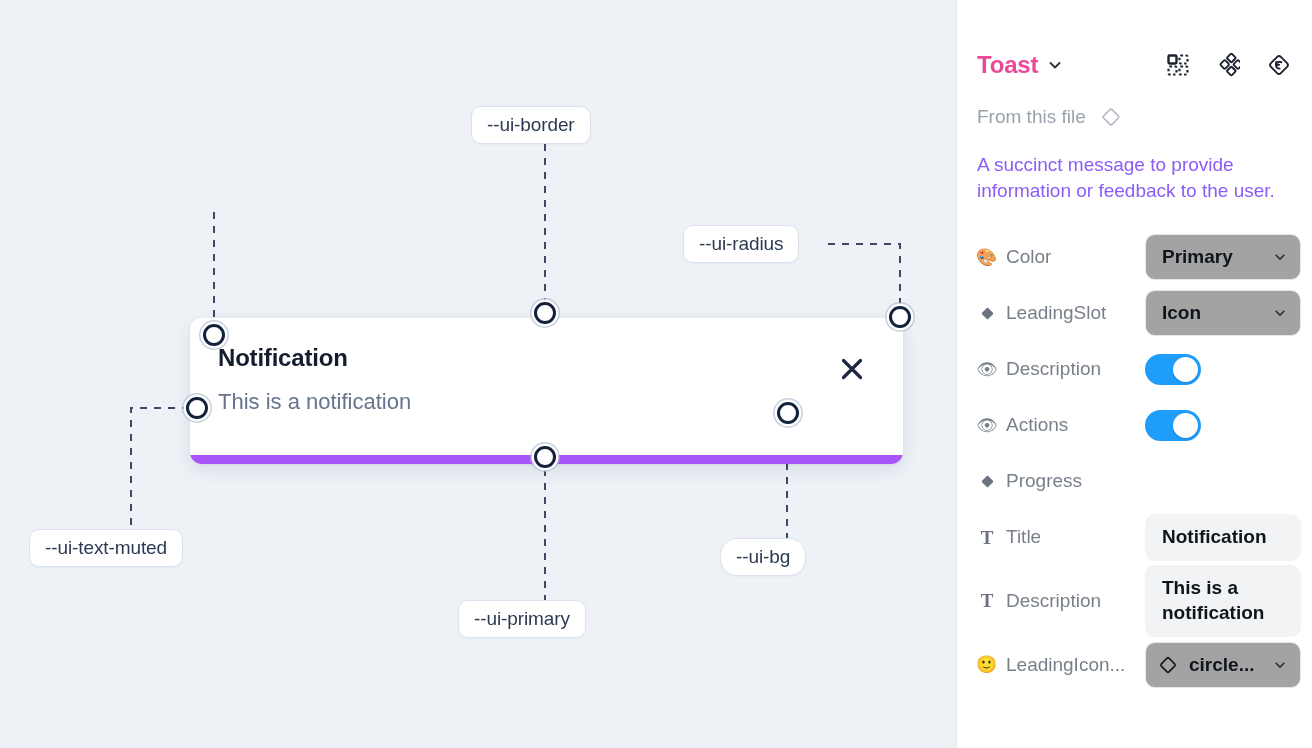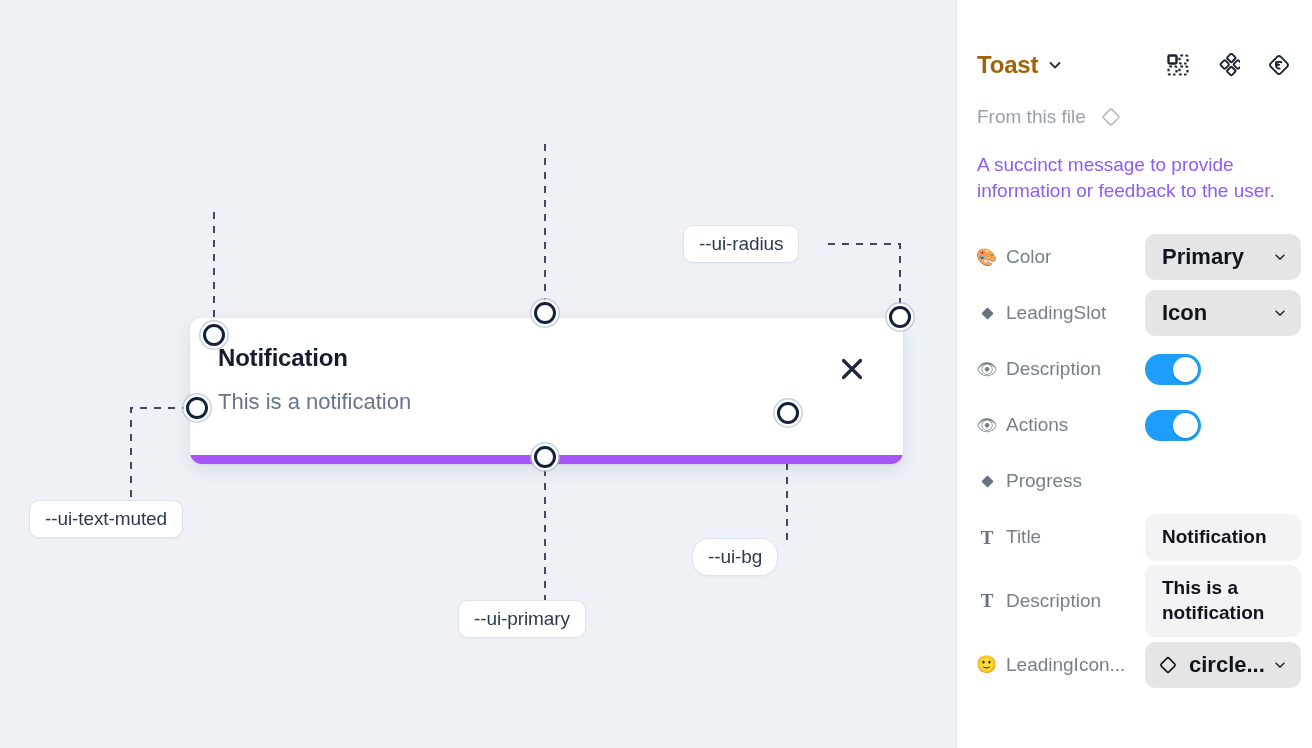--- a/index.html
+++ b/index.html
@@ -115,21 +115,21 @@
   }
   .panel-header {
     display: flex;
     align-items: center;
     height: 62px;
     margin-top: 34px;
   }
   .panel-title {
     font-size: 24px;
     font-weight: 700;
-    color: #a16207;
+    color: #ec4899;
     letter-spacing: -0.2px;
   }
   .title-caret {
     margin-left: 9px;
     color: #2b3240;
     display: inline-flex;
     align-items: center;
     cursor: pointer;
   }
   .header-icons {
@@ -183,24 +183,24 @@
 
   .prop-control { flex: 1 1 auto; display: flex; justify-content: flex-start; }
 
   .select {
     position: relative;
     width: 156px;
     min-height: 46px;
     display: flex;
     align-items: center;
     padding: 0 34px 0 16px;
-    background: #e5e5e5;
+    background: #a3a3a3;
     border: 1.5px solid #e5e8ec;
     border-radius: 10px;
-    font-size: 22px;
+    font-size: 19px;
     font-weight: 700;
     color: #10151d;
     cursor: pointer;
   }
   .select .caret {
     position: absolute;
     right: 13px; top: 50%;
     transform: translateY(-50%);
     color: #2b3240;
     display: flex;
@@ -279,28 +279,29 @@
     </div>
 
     <div class="node" style="left:203px; top:324px;"></div>
     <div class="node" style="left:534px; top:302px;"></div>
     <div class="node" style="left:889px; top:306px;"></div>
     <div class="node" style="left:186px; top:397px;"></div>
     <div class="node" style="left:534px; top:446px;"></div>
     <div class="node" style="left:777px; top:402px;"></div>
 
 
+    <div class="chip" style="left:471px; top:106px;">--ui-border</div>
 
     <div class="chip" style="left:683px; top:225px;">--ui-radius</div>
 
-    <div class="chip" style="left:29px;  top:500px;">--ui-text-muted</div>
+    <div class="chip" style="left:29px;  top:529px;">--ui-text-muted</div>
 
     <div class="chip" style="left:458px; top:600px;">--ui-primary</div>
 
-    <div class="chip" style="left:692px; top:538px;border-radius:17px;">--ui-bg</div>
+    <div class="chip" style="left:720px; top:538px;border-radius:17px;">--ui-bg</div>
   </div>
 
   <div class="panel">
 
     <div class="panel-header">
       <span class="panel-title">Toast</span>
       <span class="title-caret">
         <svg width="16" height="16" viewBox="0 0 16 16" xmlns="http://www.w3.org/2000/svg">
           <path d="M3.5 6 L8 10.5 L12.5 6" fill="none" stroke="currentColor" stroke-width="1.9" stroke-linecap="round" stroke-linejoin="round"></path>
         </svg>

